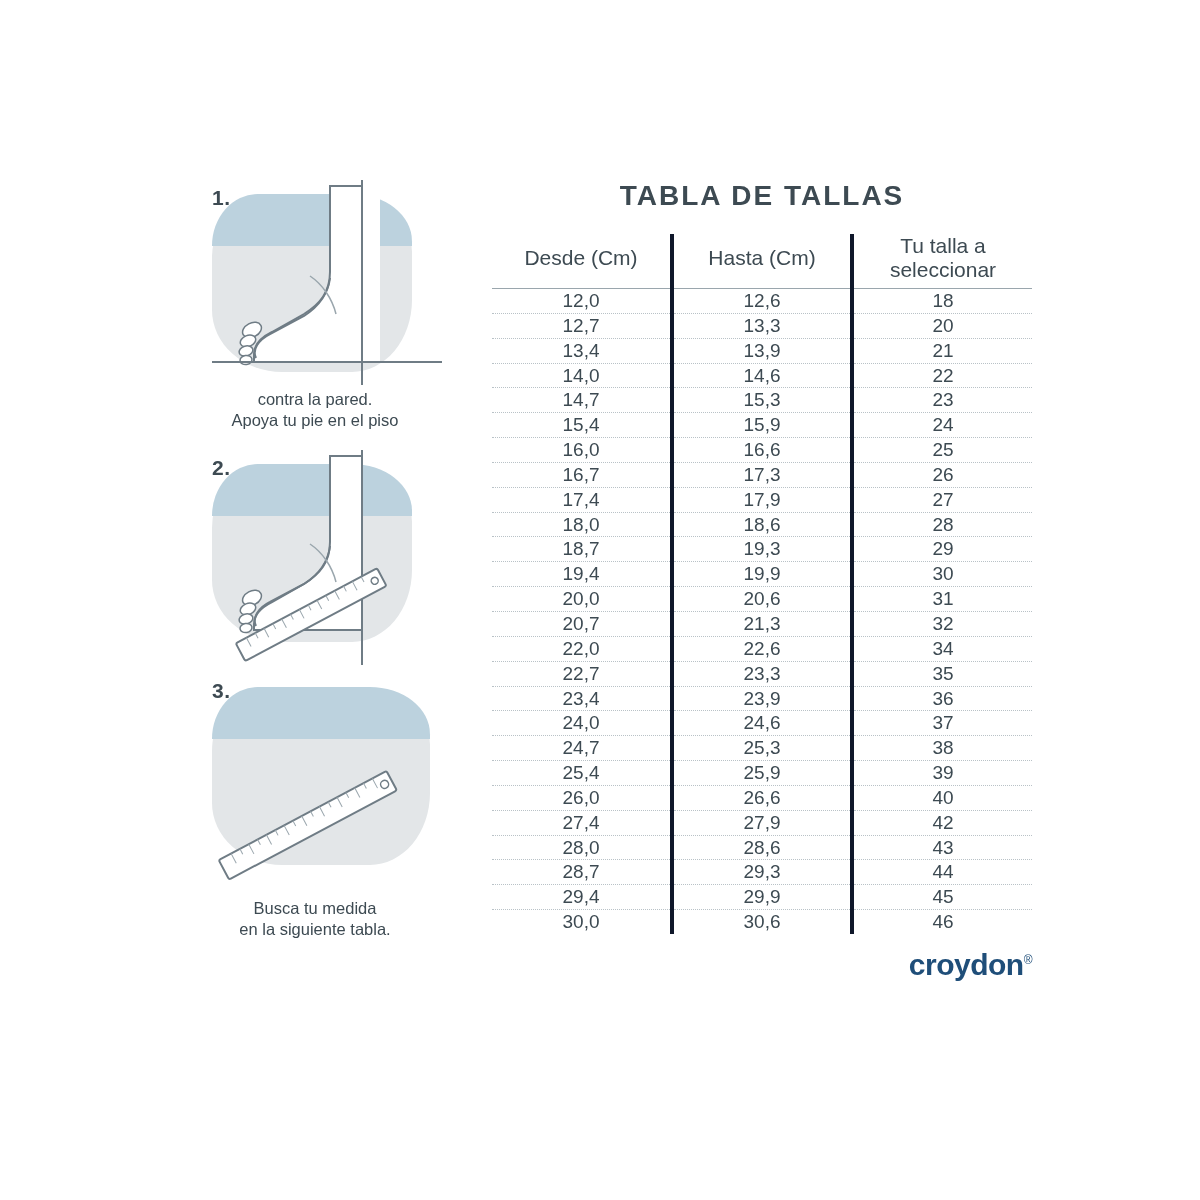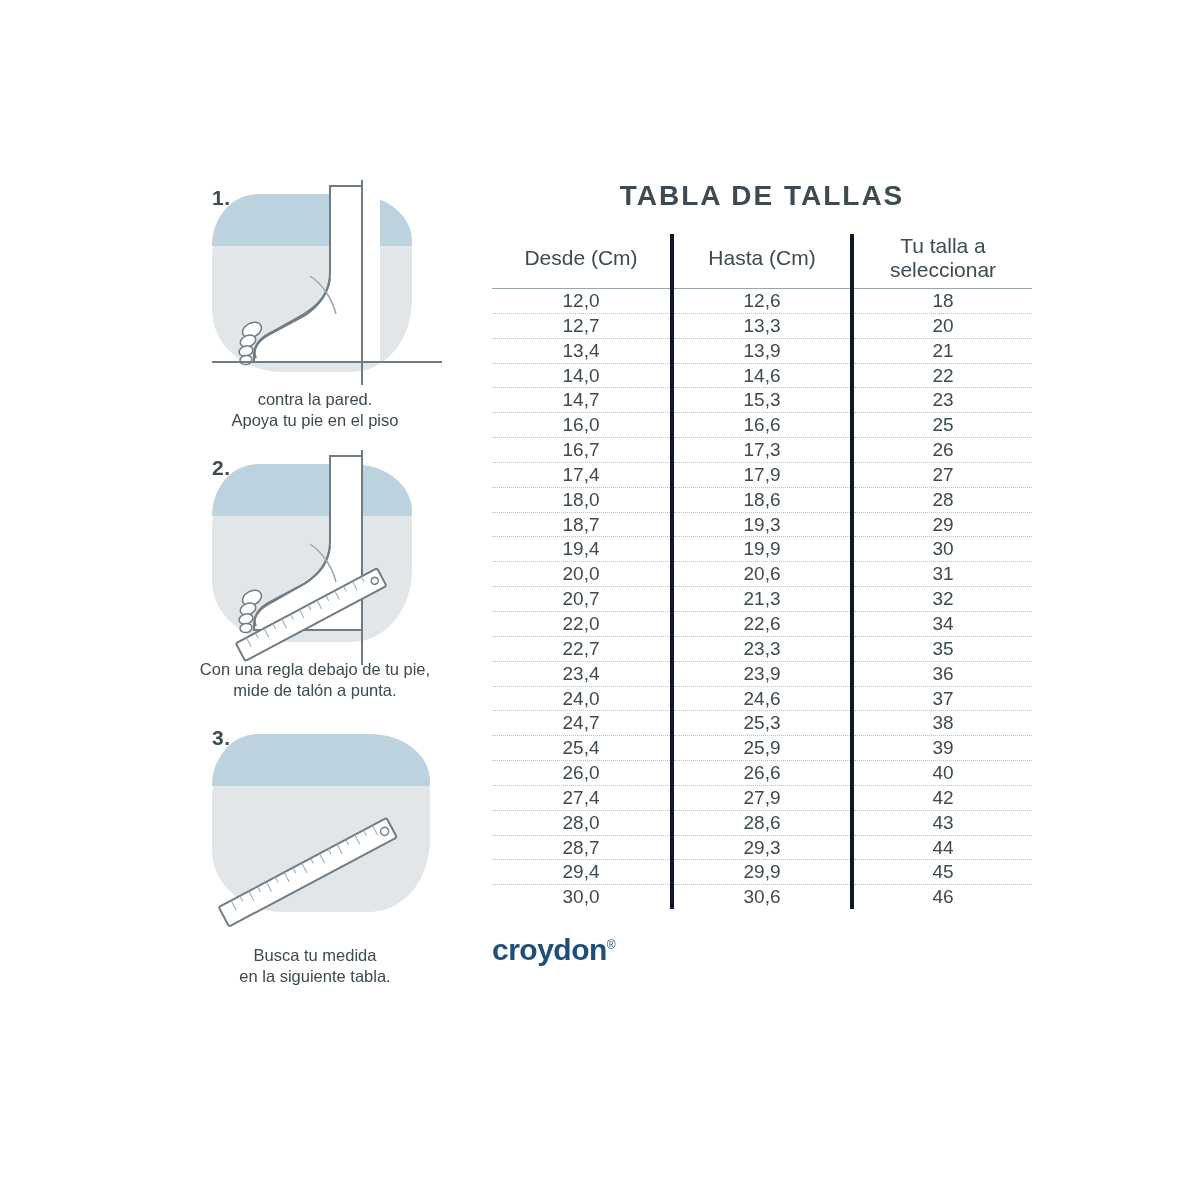--- a/index.html
+++ b/index.html
@@ -122,22 +122,22 @@
     line-height: 1.15;
   }
   table.sizes th.col-sep,
   table.sizes td.col-sep {
     border-left: 4px solid #0f172a;
   }
   table.sizes tr:last-child td {
     border-bottom: none;
   }
   .brand {
-    margin-top: 24px;
-    text-align: left;
+    margin-top: 14px;
+    text-align: right;
     font-size: 30px;
     font-weight: bold;
     color: #1f4e79;
     letter-spacing: -0.5px;
     font-family: "Liberation Sans", sans-serif;
   }
   .brand sup {
     font-size: 12px;
     vertical-align: super;
     font-weight: normal;
@@ -215,24 +215,20 @@
               <line x1="102" y1="122" x2="102" y2="132"></line>
                 <line x1="112" y1="122" x2="112" y2="128"></line>
               <line x1="122" y1="122" x2="122" y2="132"></line>
                 <line x1="132" y1="122" x2="132" y2="128"></line>
               <line x1="142" y1="122" x2="142" y2="132"></line>
                 <line x1="152" y1="122" x2="152" y2="128"></line>
             </g>
             <circle cx="162" cy="132" r="3.5" fill="#ffffff" stroke="#6f7c85" stroke-width="1.5"></circle>
           </g>
         </svg>
-      </div>
-      <div class="caption">
-        <div>Con una regla debajo de tu pie,</div>
-        <div>mide de talón a punta.</div>
       </div>
     </div>
 
     <div class="step" style="margin-top:18px;">
       <div class="step-num">3.</div>
       <div class="illus illus-3">
         <div class="blob blob-wide"></div>
         <div class="blob-top blob-wide"></div>
         <svg width="230" height="215" viewBox="0 0 230 215" style="position:absolute;left:0;top:0;">
           <g transform="rotate(-28 150 120)">
@@ -299,20 +295,25 @@
             <td>14,0</td>
             <td class="col-sep">14,6</td>
             <td class="col-sep">22</td>
           </tr>
           <tr>
             <td>14,7</td>
             <td class="col-sep">15,3</td>
             <td class="col-sep">23</td>
           </tr>
           <tr>
+            <td>15,4</td>
+            <td class="col-sep">15,9</td>
+            <td class="col-sep">24</td>
+          </tr>
+          <tr>
             <td>16,0</td>
             <td class="col-sep">16,6</td>
             <td class="col-sep">25</td>
           </tr>
           <tr>
             <td>16,7</td>
             <td class="col-sep">17,3</td>
             <td class="col-sep">26</td>
           </tr>
           <tr>

